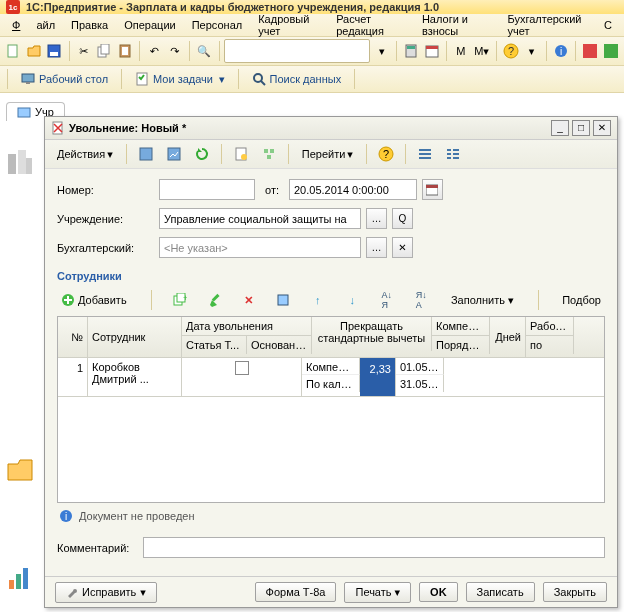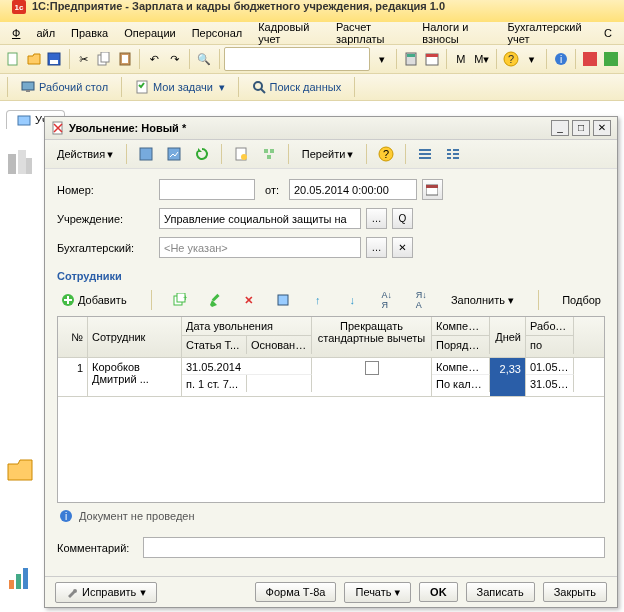--- a/index.html
+++ b/index.html
@@ -1,16 +1,16 @@
 <!DOCTYPE html>
 <html><head>
 <meta charset="utf-8">
 <style>
   html,body{margin:0;padding:0;font-family:Tahoma,Arial,sans-serif;font-size:11px;color:#000;background:#fff;width:624px;height:612px;overflow:hidden}
-  .titlebar{background:linear-gradient(#FFEFB8,#FFE179);height:22px;display:flex;padding:0 12px;font-weight:bold;color:#333}
+  .titlebar{background:linear-gradient(#FFEFB8,#FFE179);height:14px;display:flex;align-items:center;padding:0 6px;font-weight:bold;color:#333}
   .titlebar .logo{width:14px;height:14px;background:#d32;border-radius:2px;margin-right:6px;display:flex;align-items:center;justify-content:center;color:#fff;font-size:8px;font-weight:bold}
   .menubar{background:linear-gradient(#FBF6E3,#F7EFD0);height:22px;display:flex;align-items:center;padding:0 4px;border-bottom:1px solid #E0D5A8}
   .menubar span{padding:2px 8px;cursor:default;text-decoration-color:transparent}
   .menubar span u{text-decoration:underline}
   .toolbar{background:linear-gradient(#FBF7E8,#F5EDC9);height:28px;display:flex;align-items:center;padding:0 4px;border-bottom:1px solid #E0D5A8;gap:2px}
   .tbtn{width:22px;height:22px;display:flex;align-items:center;justify-content:center;border:1px solid transparent;border-radius:2px}
   .sep{width:1px;height:20px;background:#d8cc9c;margin:0 3px}
   .toolbar .field{height:20px;border:1px solid #C5B98C;background:#fff;border-radius:2px}
   .linkbar{background:linear-gradient(#FBF7E8,#F5EDC9);height:26px;display:flex;align-items:center;padding:0 4px;border-bottom:1px solid #E0D5A8;gap:2px}
   .linkbtn{display:flex;align-items:center;gap:4px;padding:2px 8px;color:#1a4a8a}
@@ -65,21 +65,21 @@
   <span class="logo">1c</span>
   <span>1С:Предприятие - Зарплата и кадры бюджетного учреждения, редакция 1.0</span>
 </div>
 
 <div class="menubar">
   <span><u>Ф</u><span></span>айл</span>
   <span>Правка</span>
   <span>Операции</span>
   <span>Персонал</span>
   <span>Кадровый учет</span>
-  <span>Расчет зарплаты</span>
+  <span>Расчет редакция</span>
   <span>Налоги и взносы</span>
   <span>Бухгалтерский учет</span>
   <span>С</span>
 </div>
 
 <div class="toolbar">
   <div class="tbtn">
       <svg width="14" height="14">
         <rect x="2" y="1" width="9" height="12" fill="#fff" stroke="#6a6"></rect>
       </svg>
@@ -388,27 +388,20 @@
           <div style="display:flex;flex-direction:column">
             <div class="gcell c-work" style="border-bottom:1px solid #D0D0C6">Рабочи...</div>
             <div class="gcell c-work">по</div>
           </div>
         </div>
       </div>
       <div class="gbody">
         <div class="grow">
           <div class="gcell c-n" style="height:38px;line-height:14px">1</div>
           <div class="gcell c-emp" style="height:38px;white-space:normal">Коробков Дмитрий ...</div>
-          <div style="display:flex;flex-direction:column">
-            <div class="gcell c-date" style="border-bottom:1px solid #eee">31.05.2014</div>
-            <div style="display:flex">
-              <div class="gcell c-art">п. 1 ст. 7...</div>
-              <div class="gcell c-base"></div>
-            </div>
-          </div>
           <div class="gcell c-chk" style="height:38px"><span class="checkbox"></span></div>
           <div style="display:flex;flex-direction:column">
             <div class="gcell c-comp" style="border-bottom:1px solid #eee">Компенса...</div>
             <div class="gcell c-comp">По календ...</div>
           </div>
           <div class="gcell c-days sel" style="height:38px;line-height:16px">2,33</div>
           <div style="display:flex;flex-direction:column">
             <div class="gcell c-work" style="border-bottom:1px solid #eee">01.05.2...</div>
             <div class="gcell c-work">31.05.2...</div>
           </div>

